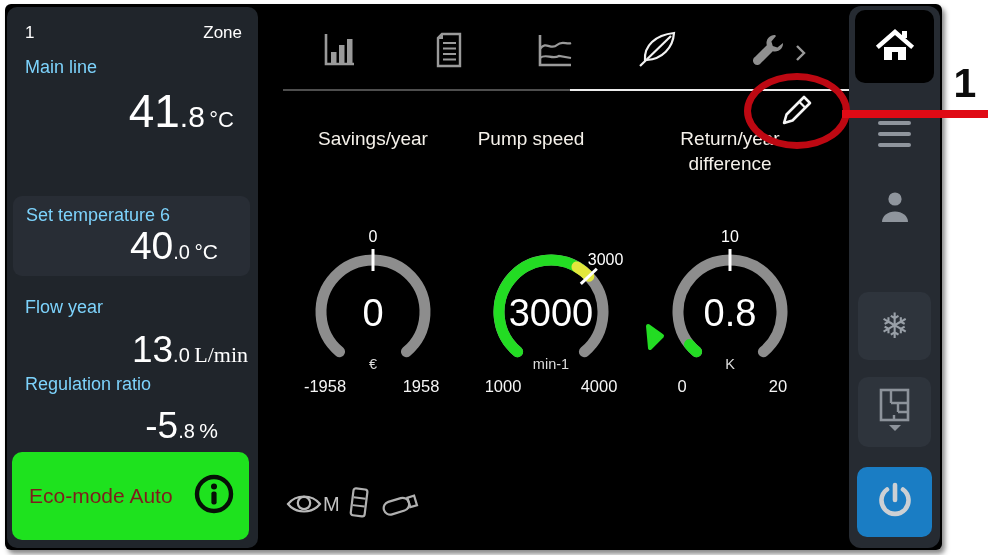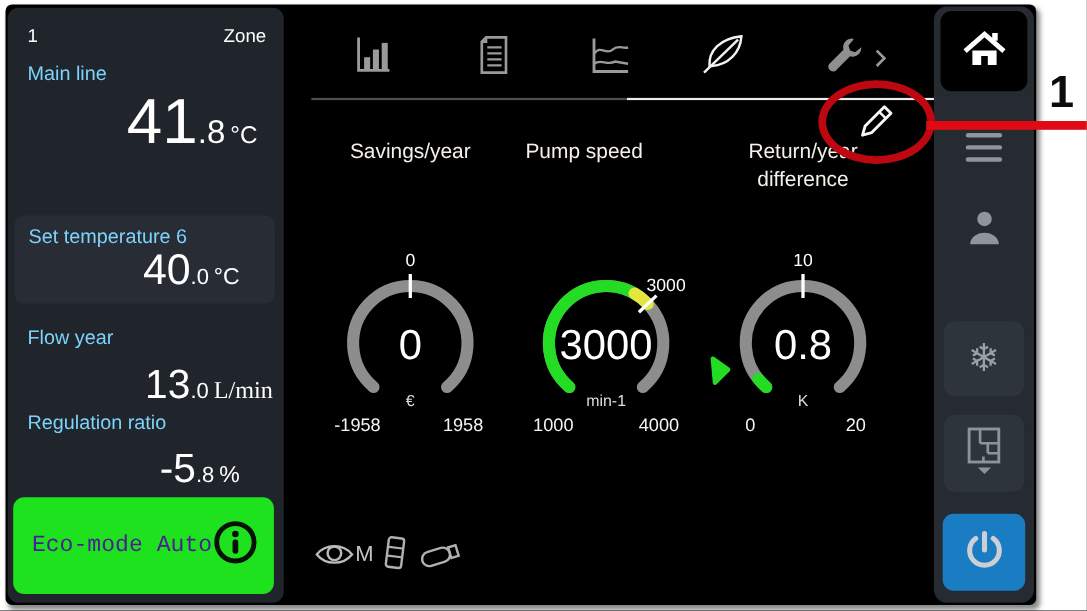--- a/index.html
+++ b/index.html
@@ -17,21 +17,21 @@
   .left-panel{
     position:absolute;left:2px;top:3px;width:251px;height:541px;
     background:#20252b;border-radius:10px;color:#fff;
   }
   .zone-row{display:flex;justify-content:space-between;padding:16px 16px 0 18px;font-size:17px;}
   .panel-label{font-size:18px;color:#7dd3fc;}
   .lbl-mainline{position:absolute;left:18px;top:50px;}
   .val{position:absolute;white-space:nowrap;}
   .val .int{font-weight:400;}
   .v-main{right:24px;top:58px;}
-  .v-main .int{font-size:58px;line-height:92px;}
+  .v-main .int{font-size:46px;line-height:92px;}
   .v-main .dec{font-size:30px;}
   .v-main .unit{font-size:22px;}
   .settemp-card{
     position:absolute;left:6px;top:189px;width:237px;height:80px;
     background:#282d35;border-radius:9px;
   }
   .settemp-card .panel-label{position:absolute;left:13px;top:9px;}
   .v-settemp{right:32px;bottom:8px;}
   .v-settemp .int{font-size:39px;}
   .v-settemp .dec{font-size:20px;}
@@ -43,21 +43,21 @@
   .v-flow .unit{font-size:22px;font-family:Liberation Serif, serif;}
   .lbl-reg{position:absolute;left:18px;top:367px;}
   .v-reg{right:40px;top:398px;}
   .v-reg .int{font-size:37px;}
   .v-reg .dec{font-size:20px;}
   .v-reg .unit{font-size:21px;}
   .eco-btn{
     position:absolute;left:5px;top:445px;width:237px;height:88px;
     background:#1ee21e;border-radius:10px;display:flex;align-items:center;
     justify-content:space-between;padding:0 14px 0 17px;box-sizing:border-box;
-    color:#4c1d95;font-size:21px;cursor:pointer;font-family:Liberation Mono, monospace;
+    color:#7f1d1d;font-size:21px;cursor:pointer;
   }
   
   .tab{position:absolute;cursor:pointer;}
   .underline{position:absolute;height:2px;background:#4e4e4e;}
   .underline.active{background:#ececec;}
   
   .gauge-title{
     position:absolute;top:122px;width:170px;text-align:center;
     color:#f5f1ea;font-size:19px;line-height:25px;
   }

